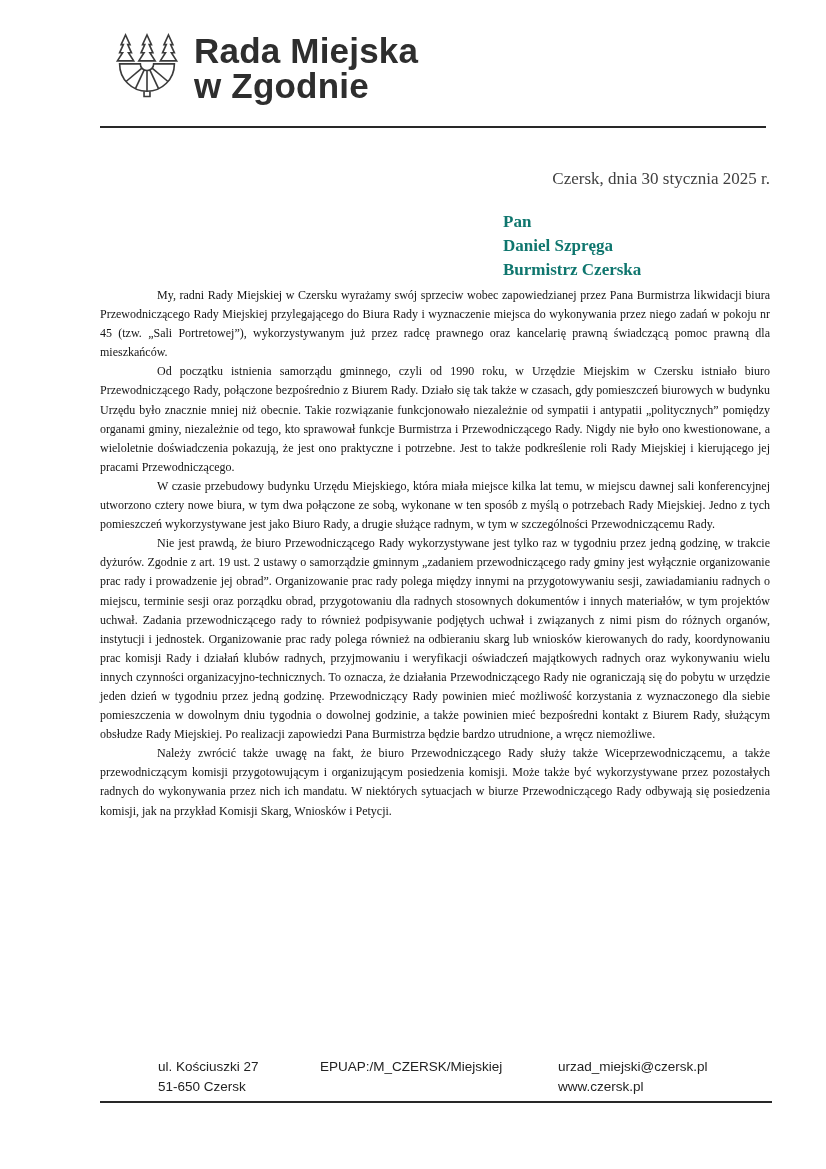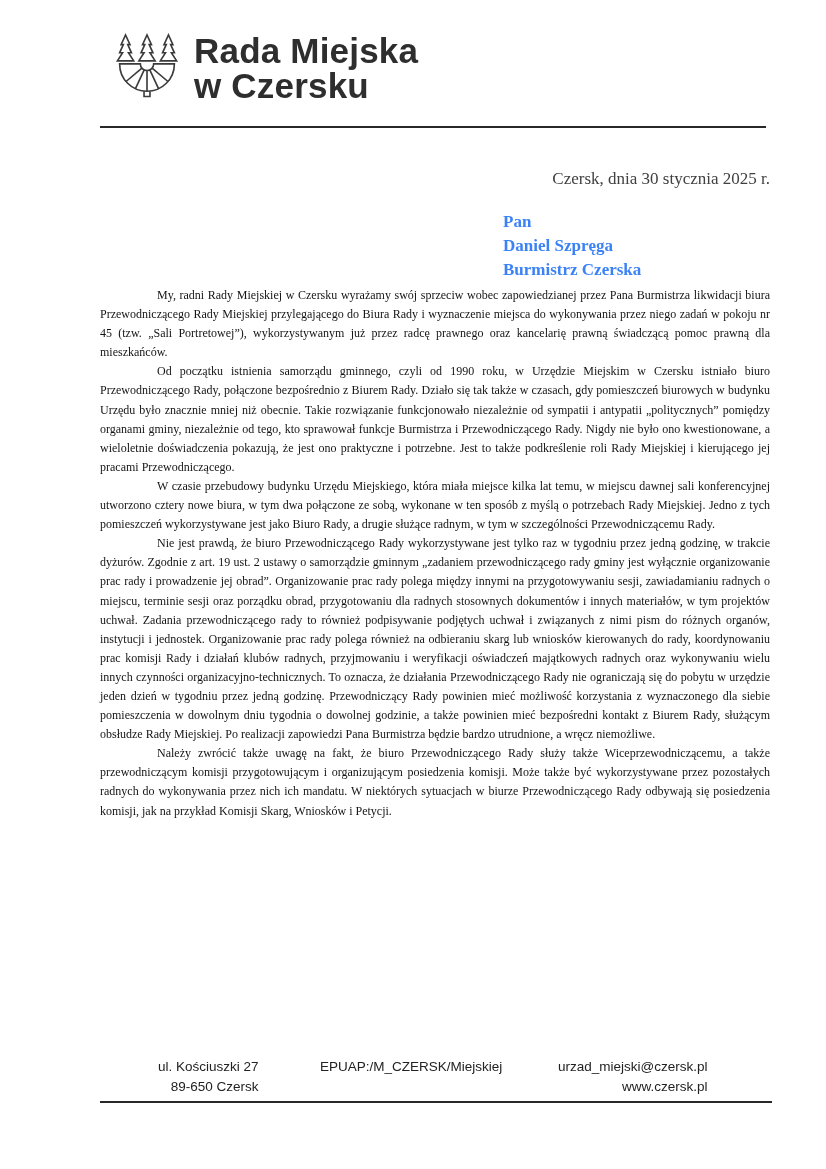--- a/index.html
+++ b/index.html
@@ -23,34 +23,34 @@
   .rule{position:absolute;left:100px;height:2px;background:#282828;}
   .rule-top{top:126px;width:666px;}
   .rule-bottom{top:1101px;width:672px;}
   
   .dateline{
     position:absolute;left:100px;top:169px;width:670px;
     text-align:right;font-size:17px;color:#404040;
   }
   .addressee{
     position:absolute;left:503px;top:210px;
-    font-size:17px;line-height:24px;font-weight:bold;color:#3b82f6;
+    font-size:17px;line-height:24px;font-weight:bold;color:#0f766e;
   }
   
   .body{
     position:absolute;left:100px;top:286px;width:670px;
     font-size:12px;line-height:19.1px;
     text-align:justify;
   }
   .body p{margin:0;text-indent:57px;}
   
   .footer{
     position:absolute;top:1057px;left:0;width:726px;height:40px;
     font-family:"Liberation Sans", sans-serif;
-    font-size:13.5px;line-height:20px;color:#222;text-align:right;
+    font-size:13.5px;line-height:20px;color:#222;
   }
   .fcol{position:absolute;top:0;}
   .fcol-address{left:158px;}
   .fcol-contact{left:320px;}
   .fcol-web{left:558px;}
 </style>
 </head>
 <body>
 
 <div class="page">
@@ -67,21 +67,21 @@
     <path d="M53.8,54.2 L65.6,79.5"></path>
     <path d="M50,55 L50,83"></path>
     <path d="M46.2,54.2 L34.4,79.5"></path>
     <path d="M43.1,51.8 L21.7,69.8"></path>
 
     <path d="M46,83 L46,90 L54,90 L54,83"></path>
   </svg>
 
   <div class="org">
     <div>Rada Miejska</div>
-    <div>w Czersku</div>
+    <div>w Zgodnie</div>
   </div>
 
   <div class="rule rule-top"></div>
 
   <div class="dateline">Czersk, dnia 30 stycznia 2025 r.</div>
 
   <div class="addressee">
     <div>Pan</div>
     <div>Daniel Szpręga</div>
     <div>Burmistrz Czerska</div>
@@ -91,21 +91,21 @@
     <p>My, radni Rady Miejskiej w Czersku wyrażamy swój sprzeciw wobec zapowiedzianej przez Pana Burmistrza likwidacji biura Przewodniczącego Rady Miejskiej przylegającego do Biura Rady i wyznaczenie miejsca do wykonywania przez niego zadań w pokoju nr 45 (tzw. „Sali Portretowej”), wykorzystywanym już przez radcę prawnego oraz kancelarię prawną świadczącą pomoc prawną dla mieszkańców.</p>
     <p>Od początku istnienia samorządu gminnego, czyli od 1990 roku, w Urzędzie Miejskim w Czersku istniało biuro Przewodniczącego Rady, połączone bezpośrednio z Biurem Rady. Działo się tak także w czasach, gdy pomieszczeń biurowych w budynku Urzędu było znacznie mniej niż obecnie. Takie rozwiązanie funkcjonowało niezależnie od sympatii i antypatii „politycznych” pomiędzy organami gminy, niezależnie od tego, kto sprawował funkcje Burmistrza i Przewodniczącego Rady. Nigdy nie było ono kwestionowane, a wieloletnie doświadczenia pokazują, że jest ono praktyczne i potrzebne. Jest to także podkreślenie roli Rady Miejskiej i kierującego jej pracami Przewodniczącego.</p>
     <p>W czasie przebudowy budynku Urzędu Miejskiego, która miała miejsce kilka lat temu, w miejscu dawnej sali konferencyjnej utworzono cztery nowe biura, w tym dwa połączone ze sobą, wykonane w ten sposób z myślą o potrzebach Rady Miejskiej. Jedno z tych pomieszczeń wykorzystywane jest jako Biuro Rady, a drugie służące radnym, w tym w szczególności Przewodniczącemu Rady.</p>
     <p>Nie jest prawdą, że biuro Przewodniczącego Rady wykorzystywane jest tylko raz w tygodniu przez jedną godzinę, w trakcie dyżurów. Zgodnie z art. 19 ust. 2 ustawy o samorządzie gminnym „zadaniem przewodniczącego rady gminy jest wyłącznie organizowanie prac rady i prowadzenie jej obrad”. Organizowanie prac rady polega między innymi na przygotowywaniu sesji, zawiadamianiu radnych o miejscu, terminie sesji oraz porządku obrad, przygotowaniu dla radnych stosownych dokumentów i innych materiałów, w tym projektów uchwał. Zadania przewodniczącego rady to również podpisywanie podjętych uchwał i związanych z nimi pism do różnych organów, instytucji i jednostek. Organizowanie prac rady polega również na odbieraniu skarg lub wniosków kierowanych do rady, koordynowaniu prac komisji Rady i działań klubów radnych, przyjmowaniu i weryfikacji oświadczeń majątkowych radnych oraz wykonywaniu wielu innych czynności organizacyjno-technicznych. To oznacza, że działania Przewodniczącego Rady nie ograniczają się do pobytu w urzędzie jeden dzień w tygodniu przez jedną godzinę. Przewodniczący Rady powinien mieć możliwość korzystania z wyznaczonego dla siebie pomieszczenia w dowolnym dniu tygodnia o dowolnej godzinie, a także powinien mieć bezpośredni kontakt z Biurem Rady, służącym obsłudze Rady Miejskiej. Po realizacji zapowiedzi Pana Burmistrza będzie bardzo utrudnione, a wręcz niemożliwe.</p>
     <p>Należy zwrócić także uwagę na fakt, że biuro Przewodniczącego Rady służy także Wiceprzewodniczącemu, a także przewodniczącym komisji przygotowującym i organizującym posiedzenia komisji. Może także być wykorzystywane przez pozostałych radnych do wykonywania przez nich ich mandatu. W niektórych sytuacjach w biurze Przewodniczącego Rady odbywają się posiedzenia komisji, jak na przykład Komisji Skarg, Wniosków i Petycji.</p>
   </div>
 
   <div class="footer">
     <div class="fcol fcol-address">
       <div>ul. Kościuszki 27</div>
-      <div>89-650 Czersk</div>
+      <div>51-650 Czersk</div>
     </div>
     <div class="fcol fcol-contact">
       <div>EPUAP:/M_CZERSK/Miejskiej</div>
     </div>
     <div class="fcol fcol-web">
       <div>urzad_miejski@czersk.pl</div>
       <div>www.czersk.pl</div>
     </div>
   </div>
 

